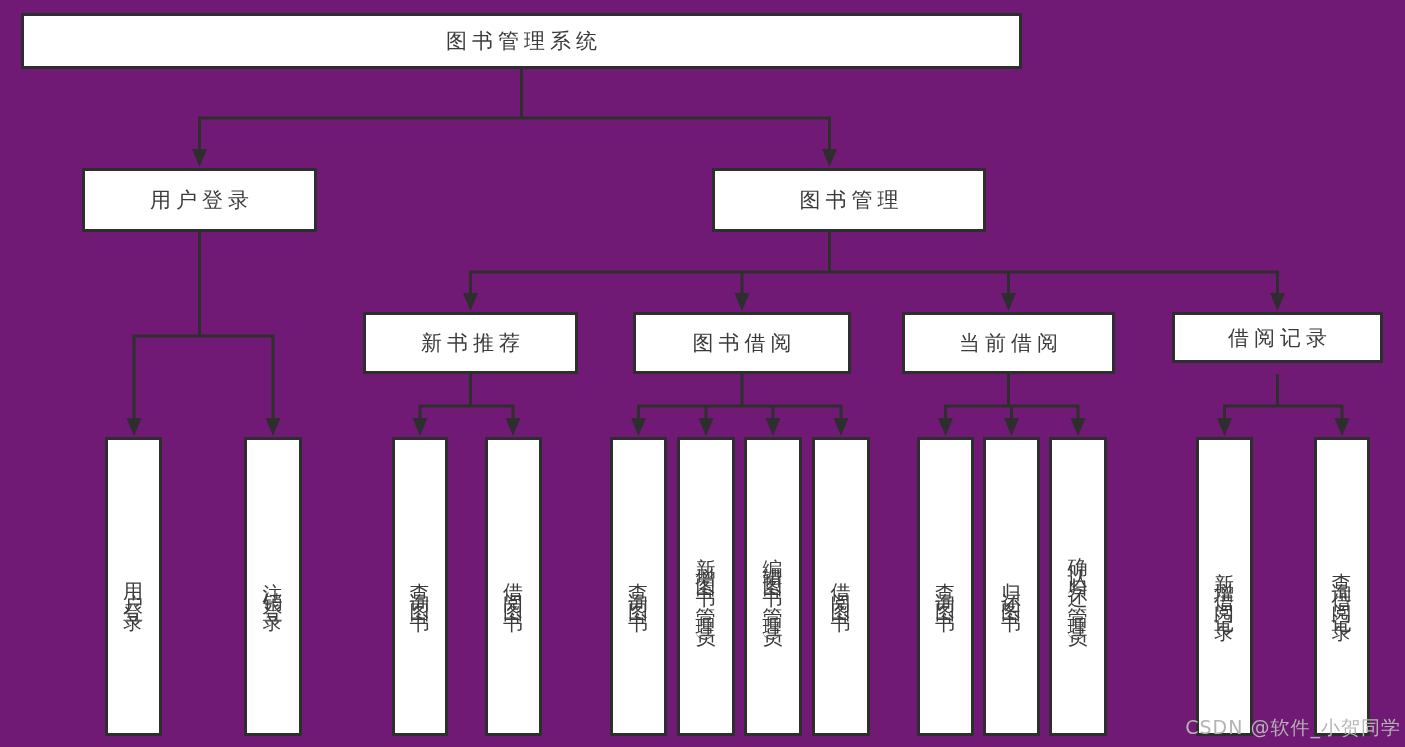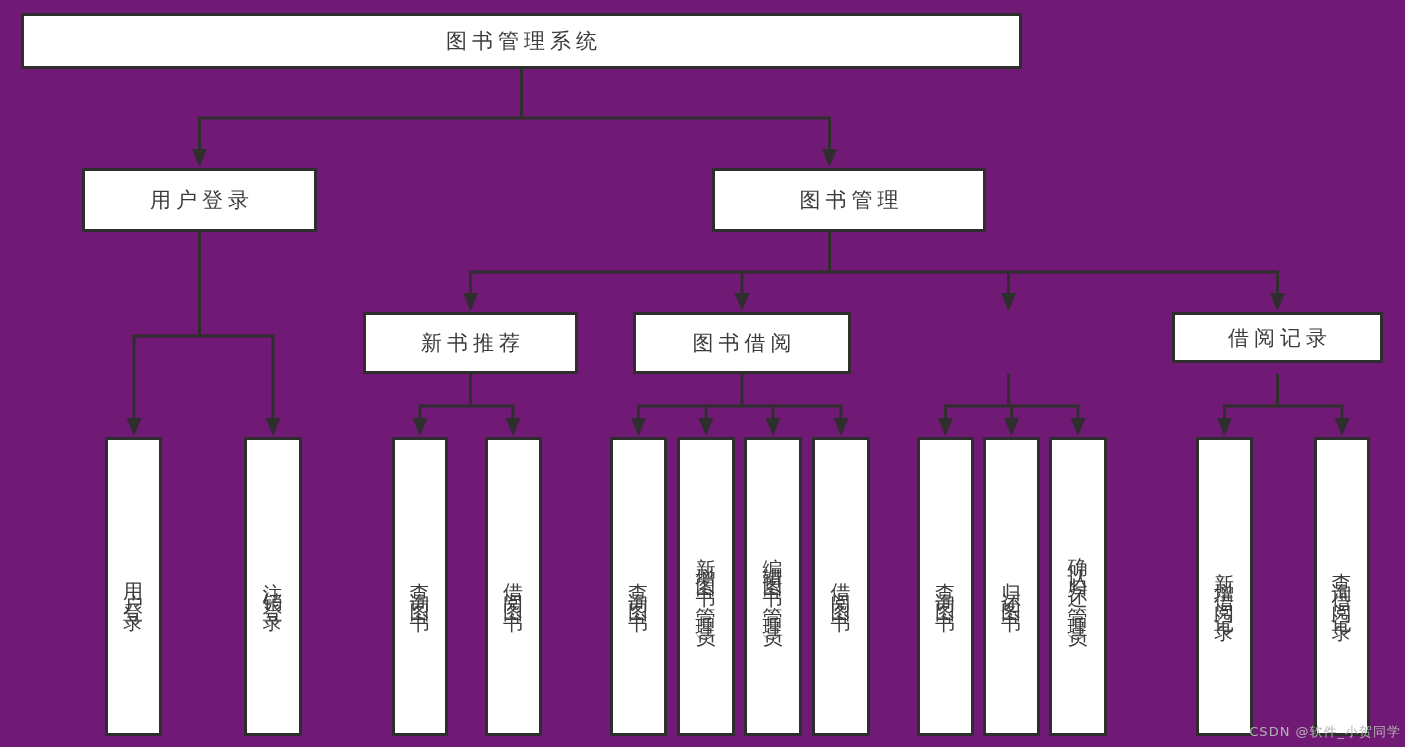--- a/index.html
+++ b/index.html
@@ -38,21 +38,21 @@
     text-orientation: mixed;
     font-size: 20px;
     letter-spacing: 10px;
     line-height: 1;
   }
   .watermark {
     position: absolute;
     right: 4px;
     bottom: 6px;
     color: #b3b3b3;
-    font-size: 13px;
+    font-size: 19px;
     letter-spacing: 1px;
     white-space: nowrap;
     margin-left: 12px;
   }
 </style>
 </head>
 <body>
 
 <div class="canvas">
 
@@ -95,20 +95,23 @@
   <div class="node h-node" style="left:712px; top:168px; width:274px; height:64px;">
     <span>图书管理</span>
   </div>
 
   <div class="node h-node" style="left:363px; top:312px; width:215px; height:62px;">
     <span>新书推荐</span>
   </div>
   <div class="node h-node" style="left:633px; top:312px; width:218px; height:62px;">
     <span>图书借阅</span>
   </div>
+  <div class="node h-node" style="left:902px; top:312px; width:213px; height:62px;">
+    <span>当前借阅</span>
+  </div>
   <div class="node h-node" style="left:1172px; top:312px; width:211px; height:51px;">
     <span>借阅记录</span>
   </div>
 
   <div class="node leaf" style="left:105px; top:437px; width:57px; height:299px;">
     <span>用户登录</span>
   </div>
   <div class="node leaf" style="left:244px; top:437px; width:58px; height:299px;">
     <span>注销登录</span>
   </div>

